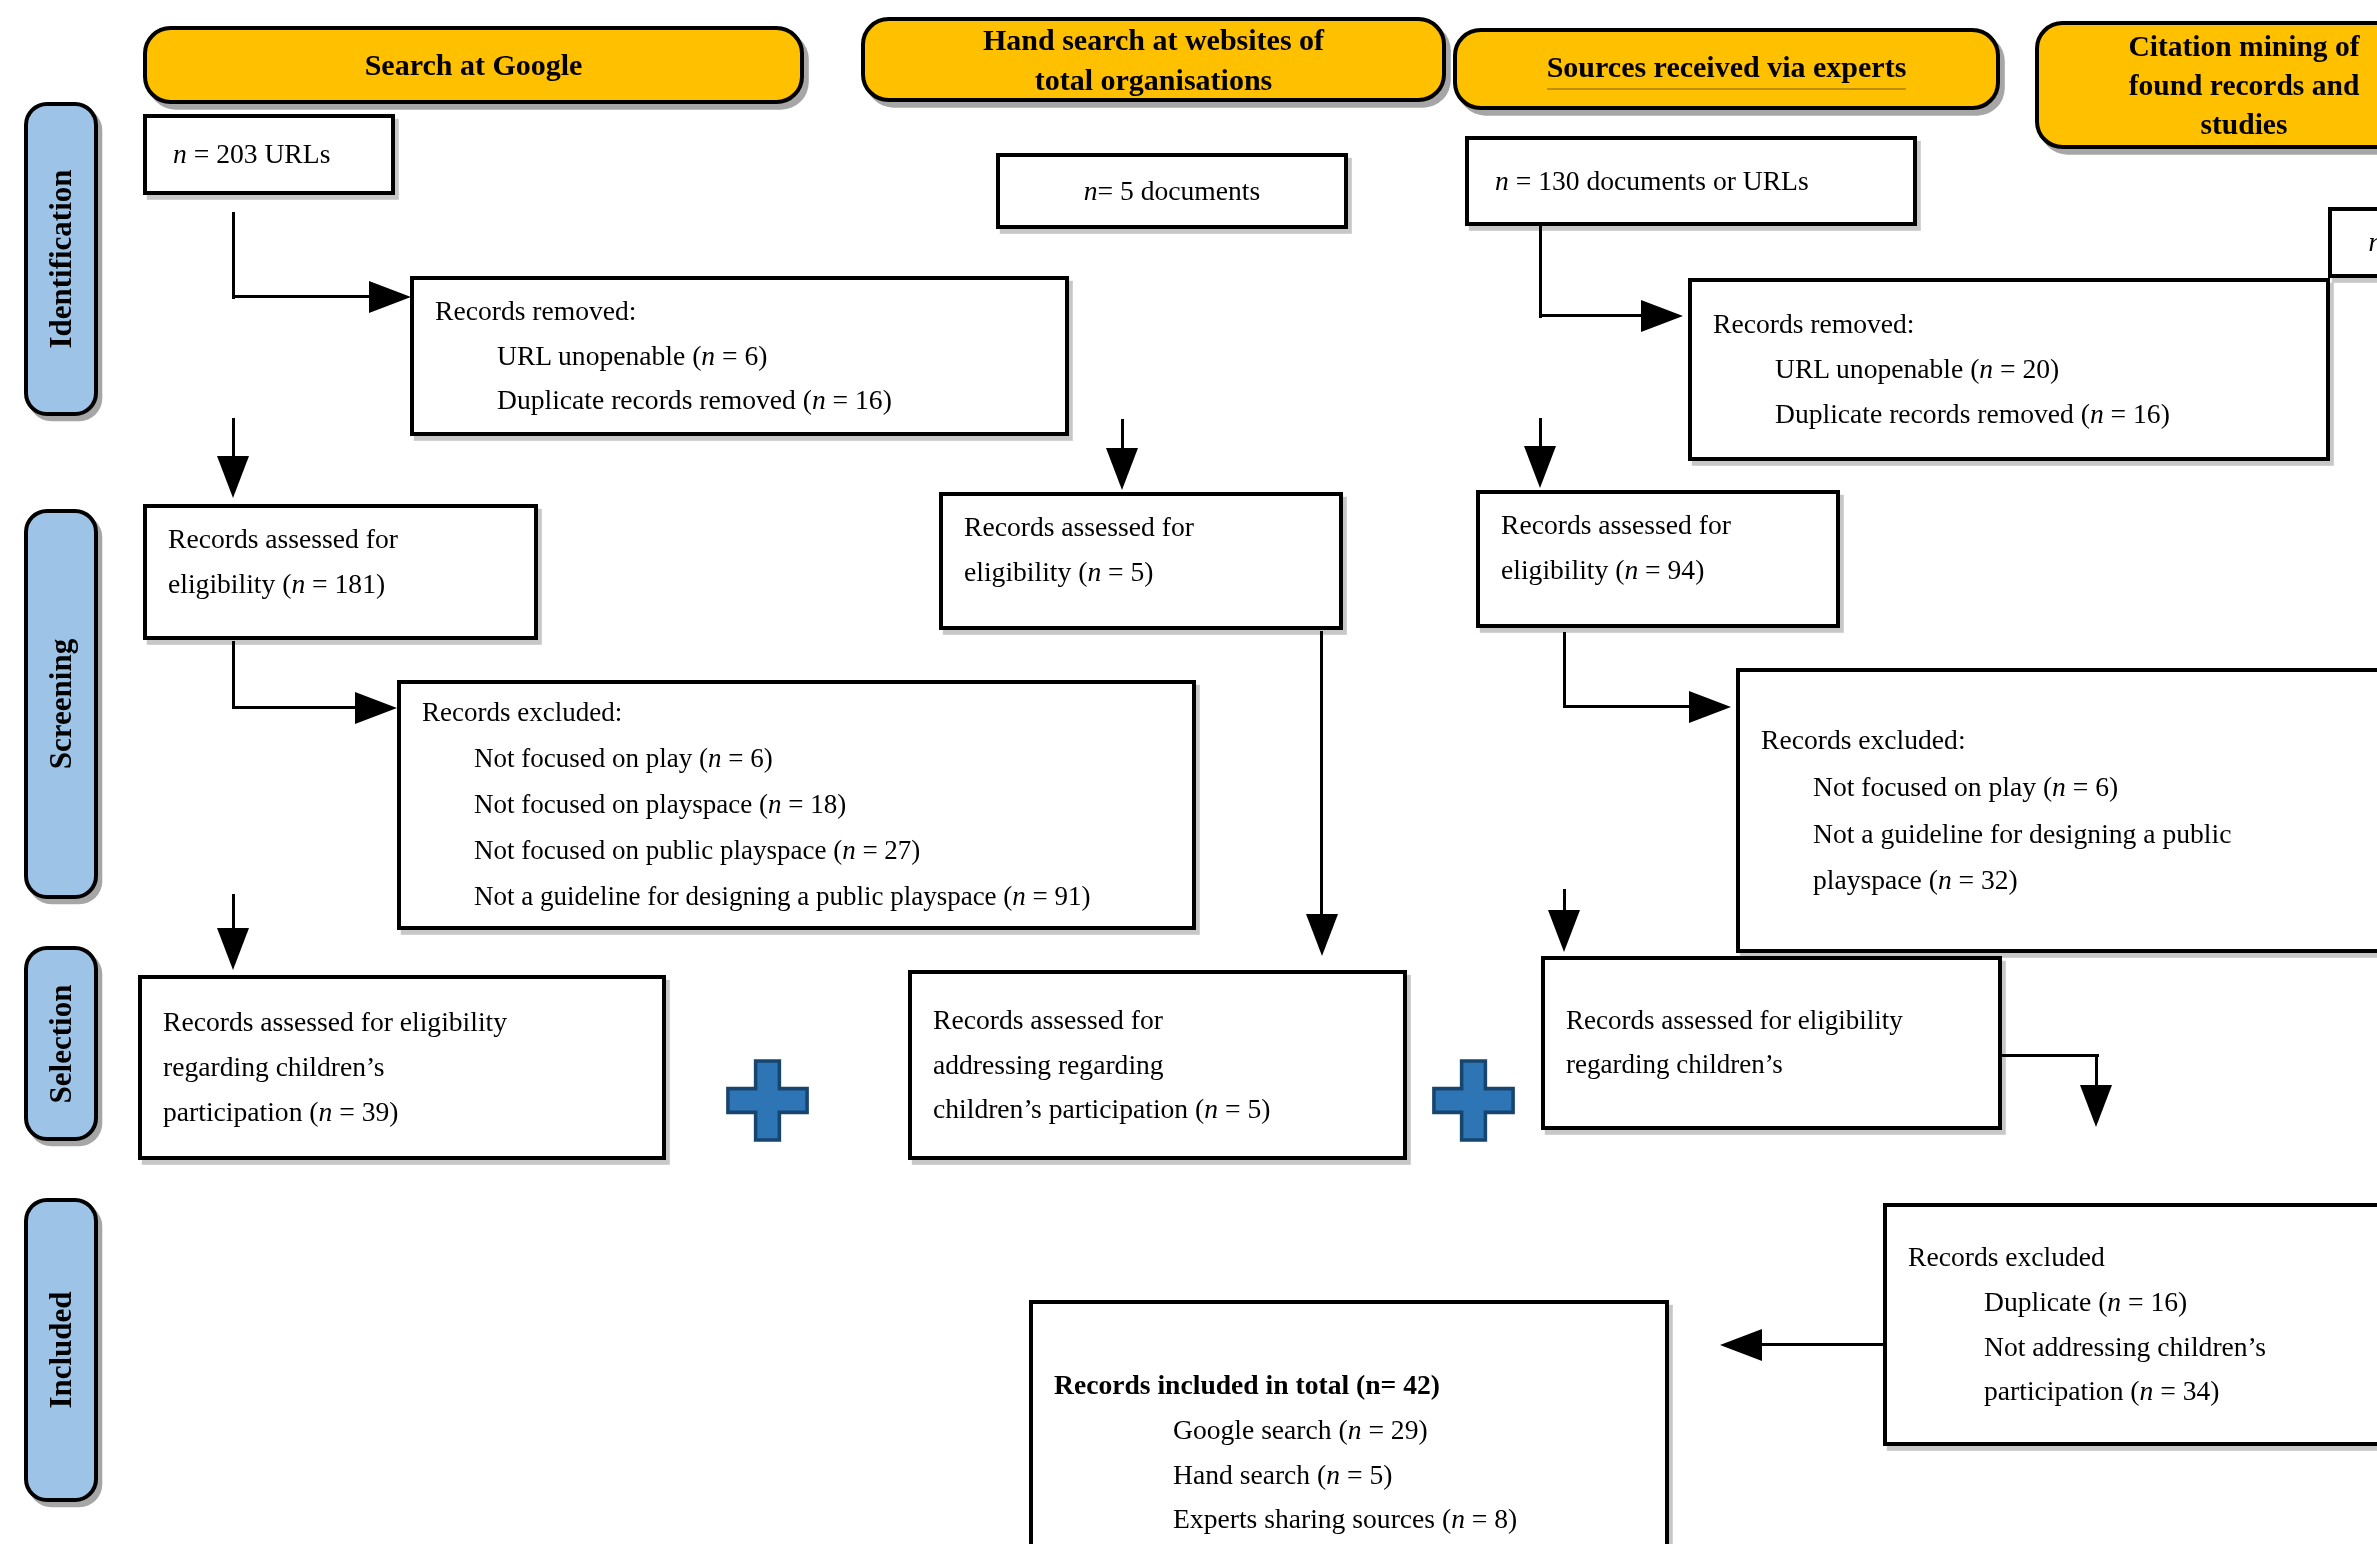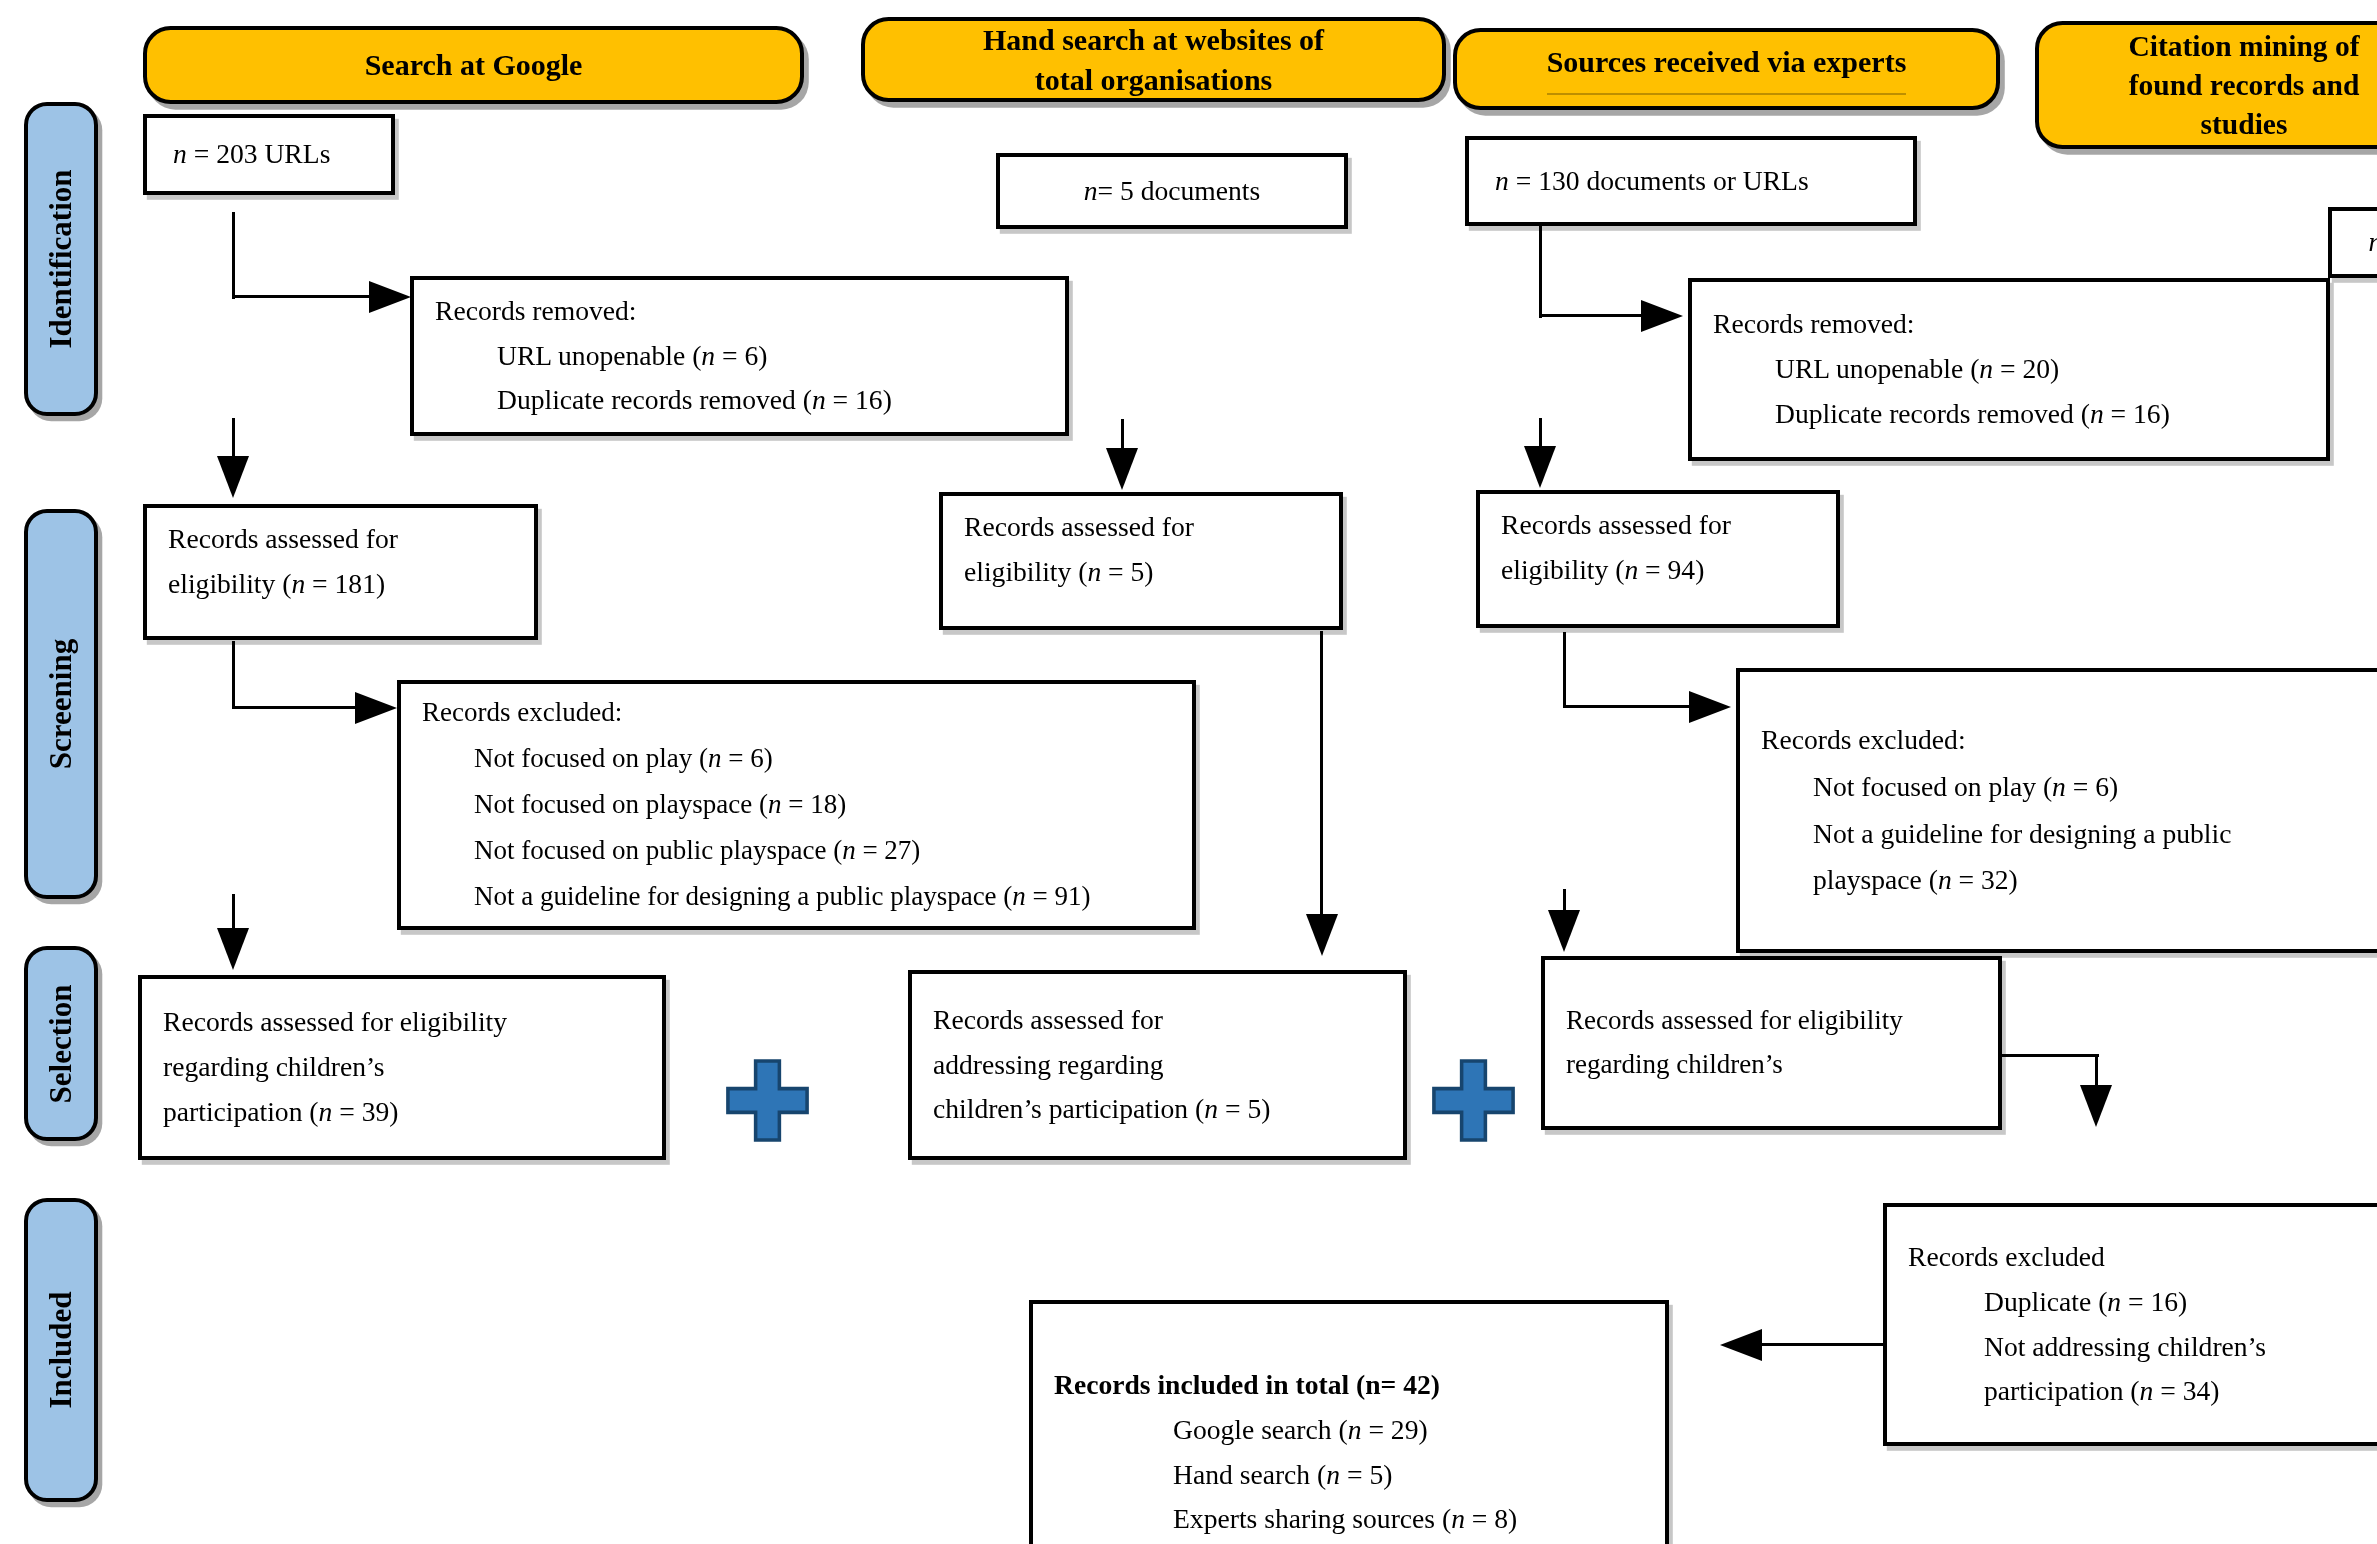--- a/index.html
+++ b/index.html
@@ -15,21 +15,21 @@
   }
   
   .hdr{
     position:absolute;background:var(--header_fill);
     border:4.3px solid #000;border-radius:27.6px;box-sizing:border-box;
     display:flex;flex-direction:column;align-items:center;justify-content:center;
     text-align:center;font-weight:bold;font-size:30px;line-height:1.32;
     box-shadow:4.8px 5.7px 0 rgba(0,0,0,0.35);
     padding:0 14.3px;z-index:3;
   }
-  .hdr .uline{border-bottom:2.9px solid #BE8F00;padding-bottom:11px;}
+  .hdr .uline{border-bottom:2.9px solid #BE8F00;padding-bottom:2px;}
   
   .stage{
     position:absolute;background:var(--stage_fill);
     border:4.3px solid #000;border-radius:23px;box-sizing:border-box;
     display:flex;align-items:center;justify-content:center;
     font-weight:bold;font-size:31px;
     box-shadow:4.3px 5.2px 0 rgba(0,0,0,0.35);z-index:3;
   }
   .stage span{transform:rotate(-90deg);white-space:nowrap;}
   

